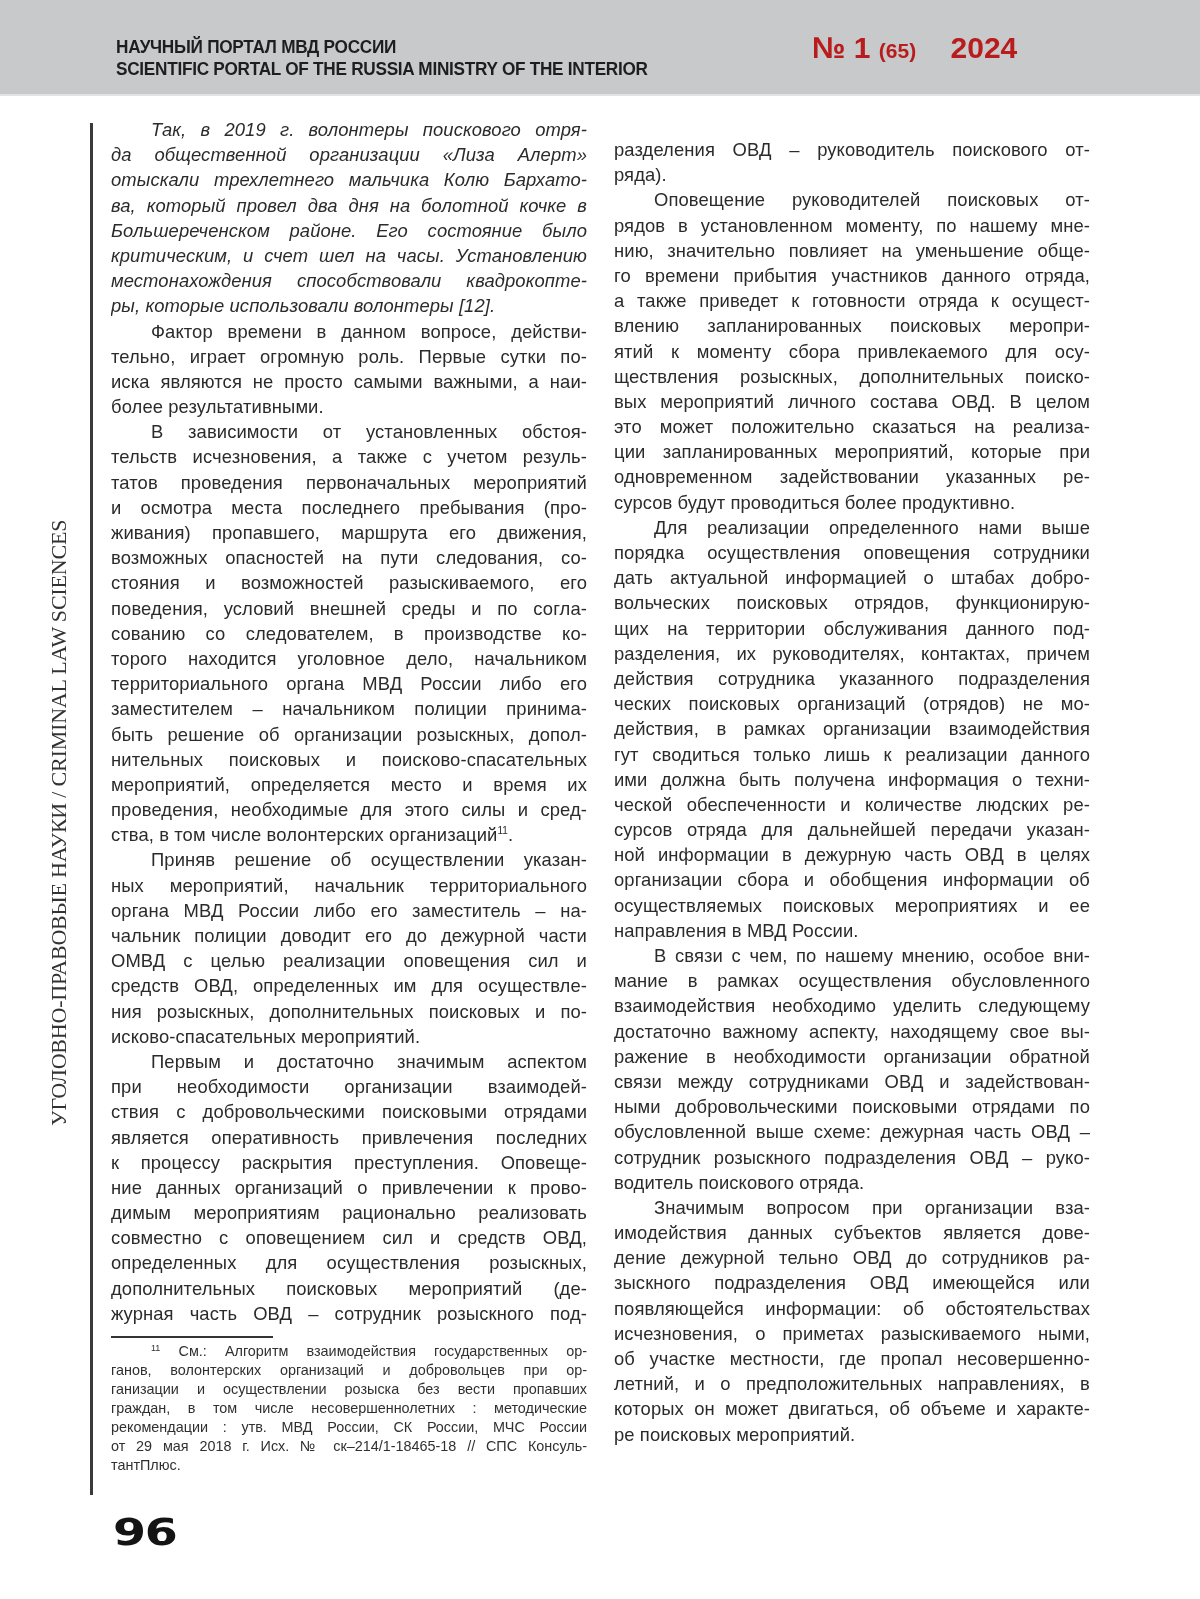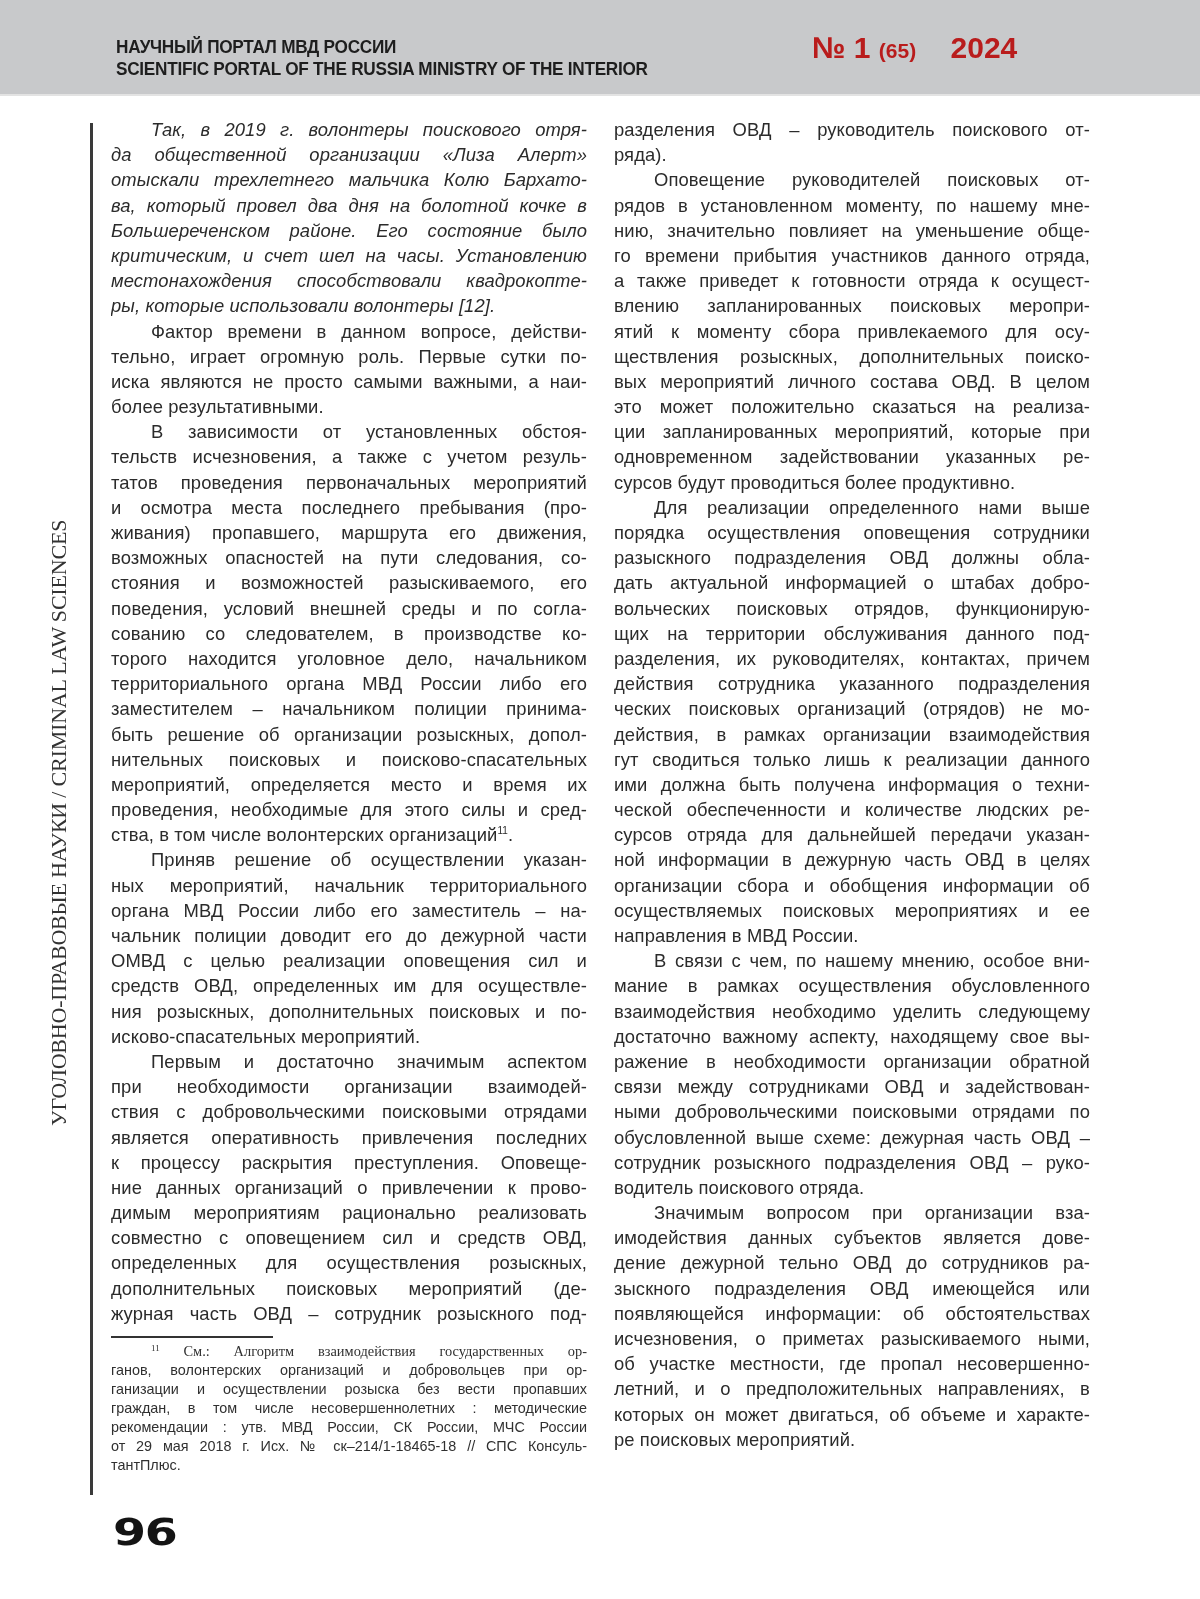--- a/index.html
+++ b/index.html
@@ -28,40 +28,40 @@
     position: absolute; left: 90px; top: 123px; width: 3px; height: 1372px; background: #3a3a3a;
   }
   .side-label {
     position: absolute; left: 45px; top: 1126px; width: 660px; height: 28px;
     transform: rotate(-90deg); transform-origin: left top;
     font-family: "Liberation Serif", "DejaVu Serif", serif; font-size: 22px; line-height: 28px;
     color: #333; white-space: nowrap; letter-spacing: -0.2px;
   }
   .col { position: absolute; top: 117px; width: 476px; }
   .col-left { left: 111px; }
-  .col-right { left: 614px; }
+  .col-right { left: 614px; margin-top: 20px; }
   .line {
     display: block; height: 25.2px; line-height: 25.2px; font-size: 18.4px;
     text-align: justify; text-align-last: justify; white-space: nowrap; overflow: visible;
     letter-spacing: 0.1px;
   }
   .line::after { content: ""; display: inline-block; width: 100%; }
   .line { white-space: normal; height: 25.2px; overflow: hidden; }
   .line.last { text-align-last: left; }
   .line.last::after { display: none; }
   .line.indent { padding-left: 40px; }
   .italic { font-style: italic; }
   sup.fn { font-size: 10px; vertical-align: 7px; line-height: 0; }
   .fn-rule { position: absolute; left: 111px; top: 1336px; width: 162px; height: 2px; background: #333; }
   .footnote { position: absolute; left: 111px; top: 1342px; width: 476px; }
   .fnline {
     display: block; height: 19px; line-height: 19px; font-size: 14.4px; color: #303030;
     text-align: justify; text-align-last: justify; overflow: hidden;
   }
-  .fnline.indent { padding-left: 40px; font-family: Liberation Serif, serif; }
+  .fnline.indent { padding-left: 40px; }
   .fnline.last { text-align-last: left; }
   .fnline sup { font-size: 9px; vertical-align: 5px; line-height: 0; }
   .page-num {
     position: absolute; left: 113px; top: 1512px;
     font-family: "DejaVu Sans", sans-serif; font-weight: bold; font-size: 38px; line-height: 40px;
     color: #141414; letter-spacing: -1px; transform: scaleX(1.25); transform-origin: left top;
   }
 </style>
 </head>
 <body>
@@ -154,21 +154,20 @@
   <span class="line">влению запланированных поисковых меропри-</span>
   <span class="line">ятий к моменту сбора привлекаемого для осу-</span>
   <span class="line">ществления розыскных, дополнительных поиско-</span>
   <span class="line">вых мероприятий личного состава ОВД. В целом</span>
   <span class="line">это может положительно сказаться на реализа-</span>
   <span class="line">ции запланированных мероприятий, которые при</span>
   <span class="line">одновременном задействовании указанных ре-</span>
   <span class="line last">сурсов будут проводиться более продуктивно.</span>
   <span class="line indent">Для реализации определенного нами выше</span>
   <span class="line">порядка осуществления оповещения сотрудники</span>
-  <span class="line">разыскного подразделения ОВД должны обла-</span>
   <span class="line">дать актуальной информацией о штабах добро-</span>
   <span class="line">вольческих поисковых отрядов, функционирую-</span>
   <span class="line">щих на территории обслуживания данного под-</span>
   <span class="line">разделения, их руководителях, контактах, причем</span>
   <span class="line">действия сотрудника указанного подразделения</span>
   <span class="line">ческих поисковых организаций (отрядов) не мо-</span>
   <span class="line">действия, в рамках организации взаимодействия</span>
   <span class="line">гут сводиться только лишь к реализации данного</span>
   <span class="line">ими должна быть получена информация о техни-</span>
   <span class="line">ческой обеспеченности и количестве людских ре-</span>

